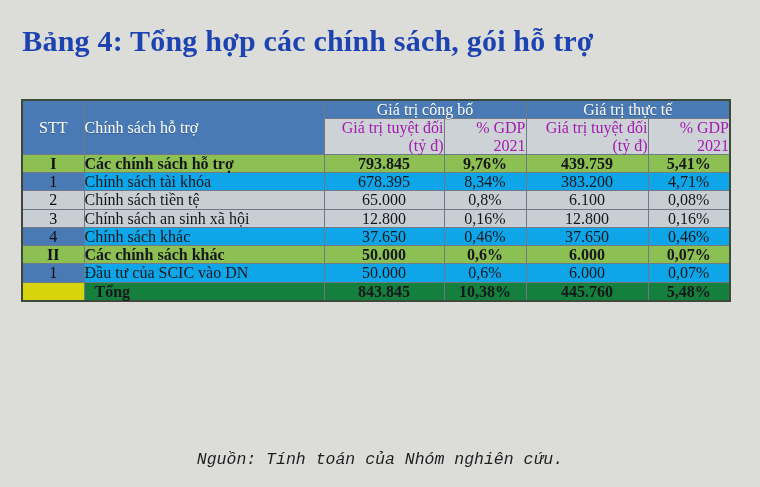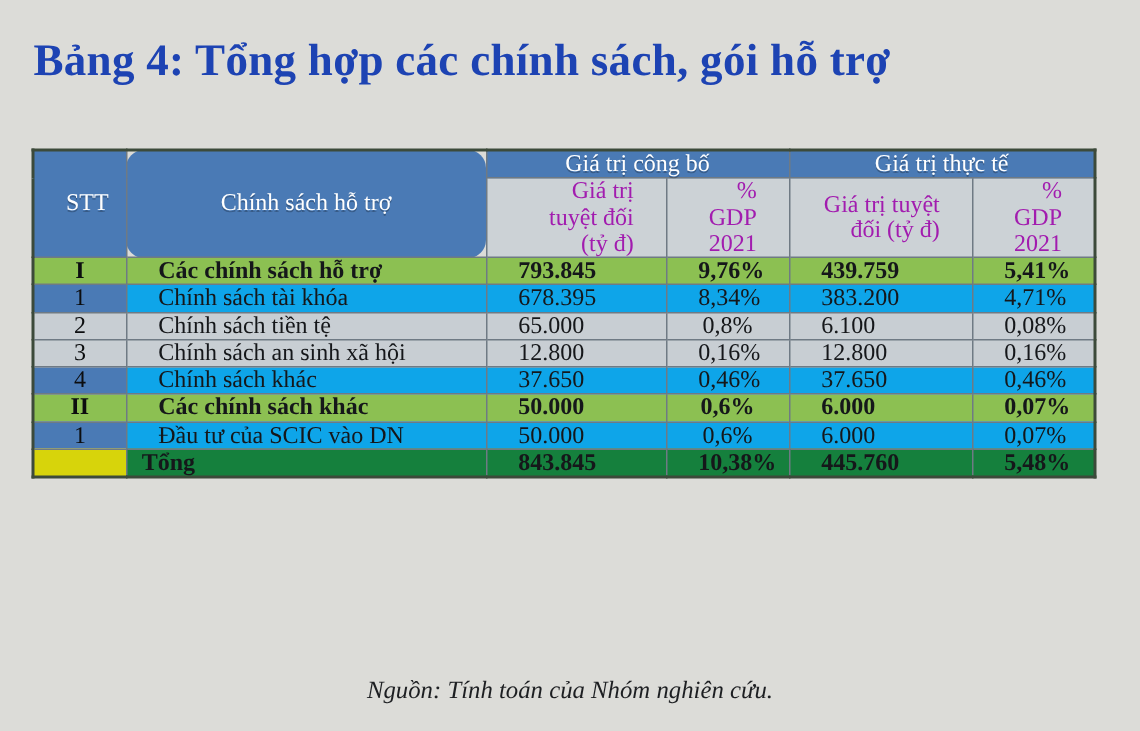--- a/index.html
+++ b/index.html
@@ -44,38 +44,38 @@
   }
   table.policy-table {
     border-collapse: collapse;
     table-layout: fixed;
     width: 708px;
     border: 2px solid #3c4a3a;
   }
   table.policy-table td,
   table.policy-table th {
     border: 1px solid #6f7a84;
-    padding: 0 21px;
+    padding: 0 0;
     font-size: 16px;
     line-height: 1.08;
     vertical-align: middle;
     font-weight: normal;
   }
 
   
   .hd {
     background: #4a7ab5;
     color: #ffffff;
     font-weight: bold;
     text-align: center;
     font-size: 19px;
     text-shadow: 0 1px 0 rgba(0,0,0,0.25);
   }
   .hd-stt { font-size: 18px; }
-  .hd-policy { text-align: center; padding-left: 10px; font-size: 19px; border-radius: 12px; }
+  .hd-policy { text-align: left; padding-left: 10px; font-size: 19px; }
   .hd-sub {
     background: #ccd2d6;
     color: #a21caf;
     text-align: right;
     font-size: 16.5px;
     line-height: 1.14;
     padding: 3px 4px;
   }
 
   
@@ -85,21 +85,21 @@
     font-size: 17px;
     color: #0c0d0f;
   }
   .c-name {
     text-align: left;
     padding-left: 8px;
     color: #15171a;
     font-size: 16.5px;
   }
   .c-val {
-    text-align: left;
+    text-align: center;
     padding-right: 7px;
     color: #15171a;
     font-size: 16.5px;
   }
   .c-pct {
     text-align: center;
     color: #15171a;
     font-size: 16.5px;
   }
 
@@ -121,21 +121,21 @@
   col.c5 { width: 122px; }
   col.c6 { width: 82px; }
 
   
   #footer {
     position: absolute;
     left: 0;
     top: 450px;
     width: 760px;
     text-align: center;
-    font-family: Liberation Serif, serif;
+    font-family: Liberation Mono, monospace;
     font-style: italic;
     font-size: 16.5px;
     color: #1d1f22;
   }
 </style>
 </head>
 <body>
 
 <div id="slide">
 

